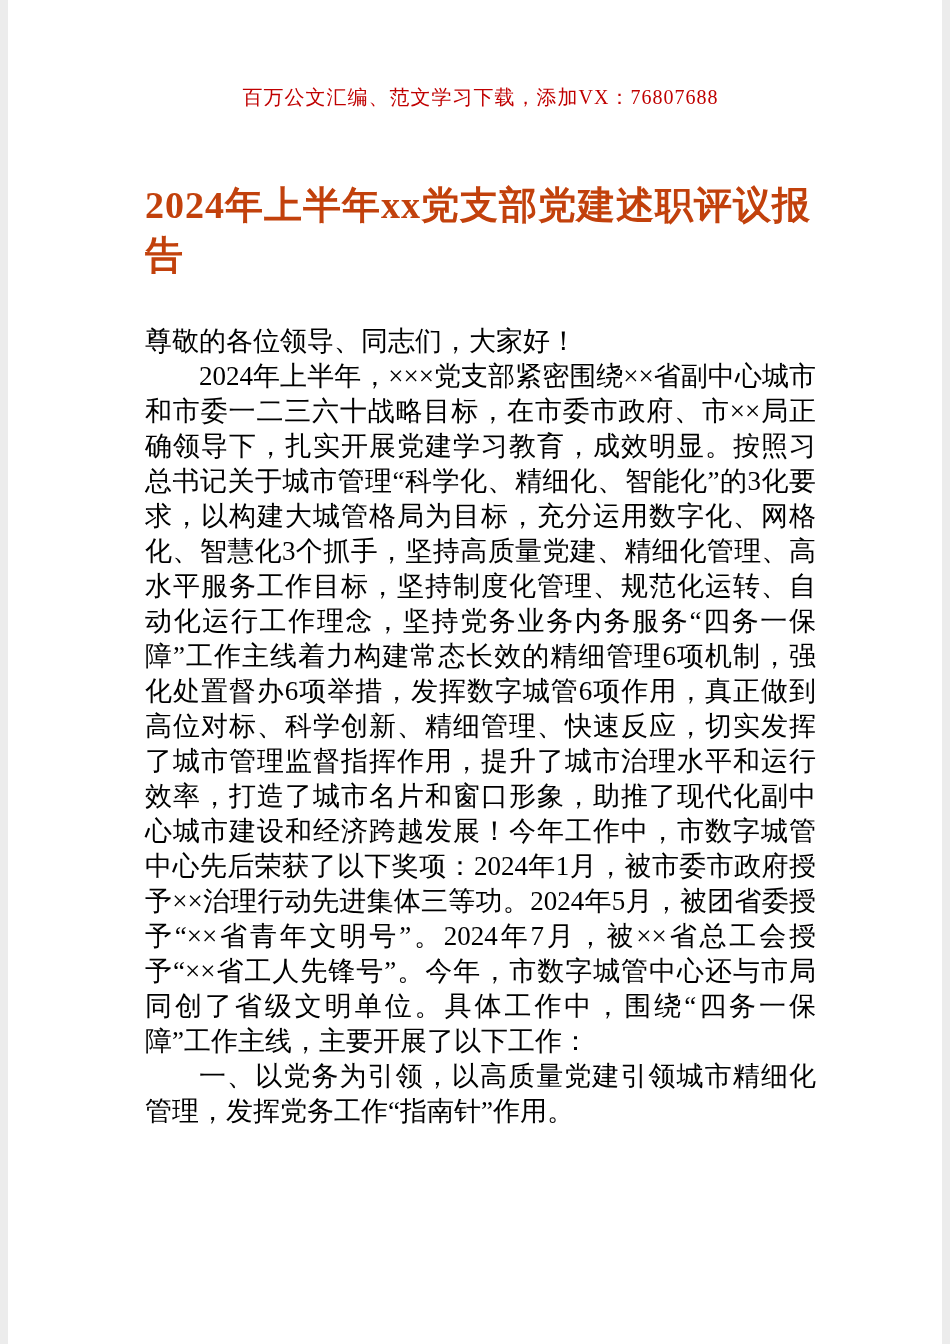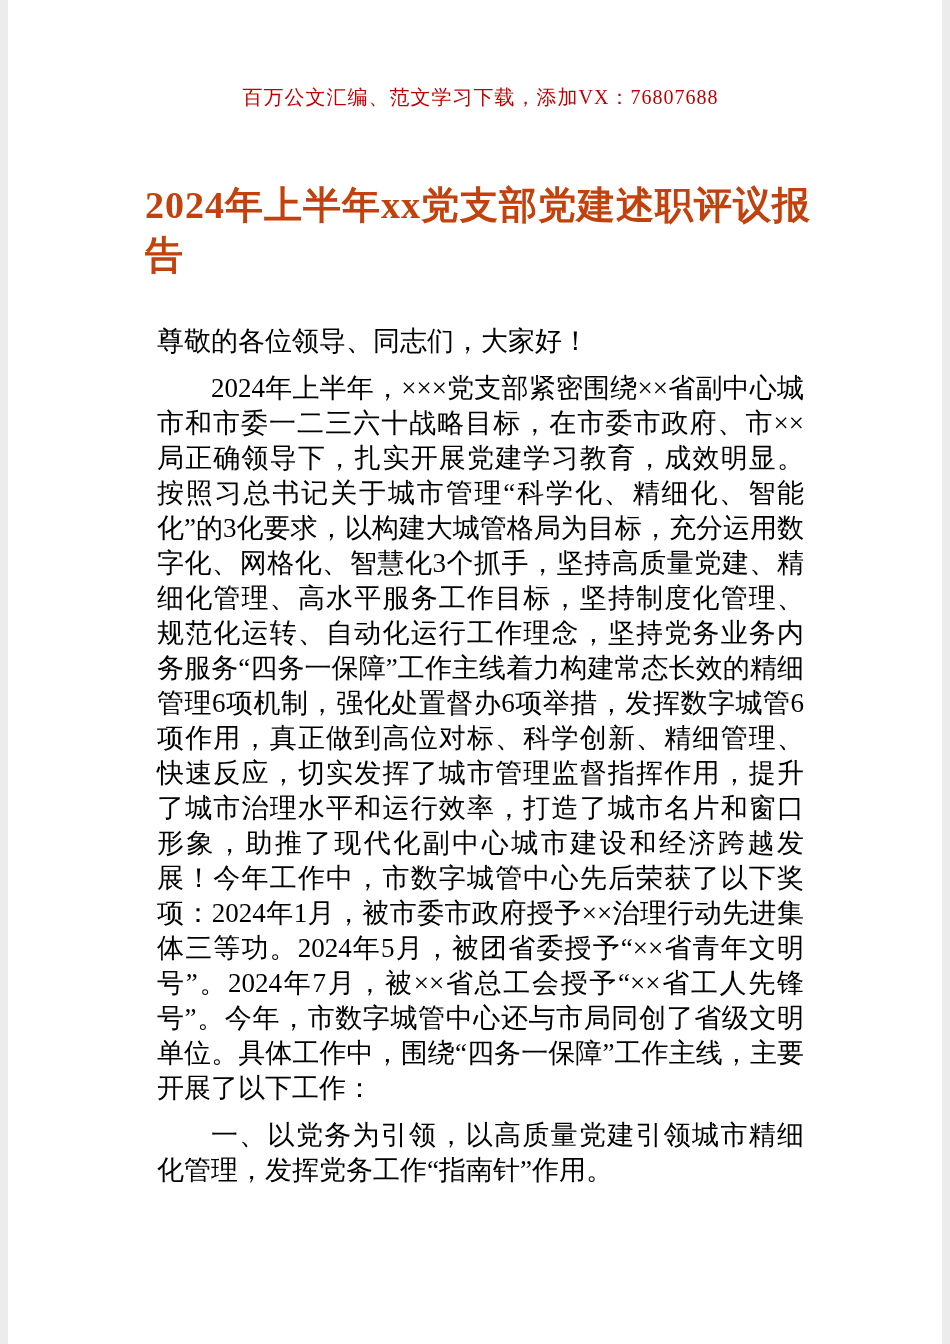--- a/index.html
+++ b/index.html
@@ -39,21 +39,21 @@
     color: #c2410c;
     letter-spacing: 1px;
   }
   .doc-body {
     font-size: 27px;
     line-height: 35px;
     text-align: justify;
     color: #000000;
   }
   .doc-body p.para {
-    margin: 12px;
+    margin: 0;
     padding: 0;
     text-indent: 0;
   }
   .doc-body p.para.indent {
     text-indent: 2em;
   }
 </style>
 </head>
 <body>
 

